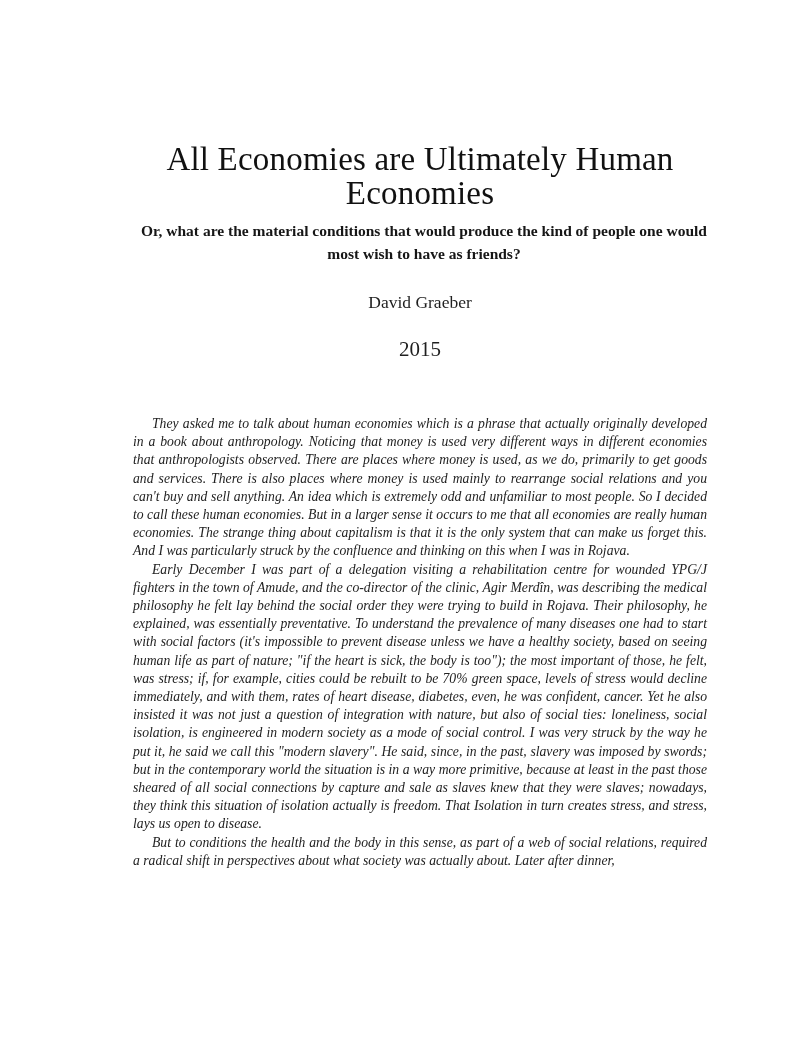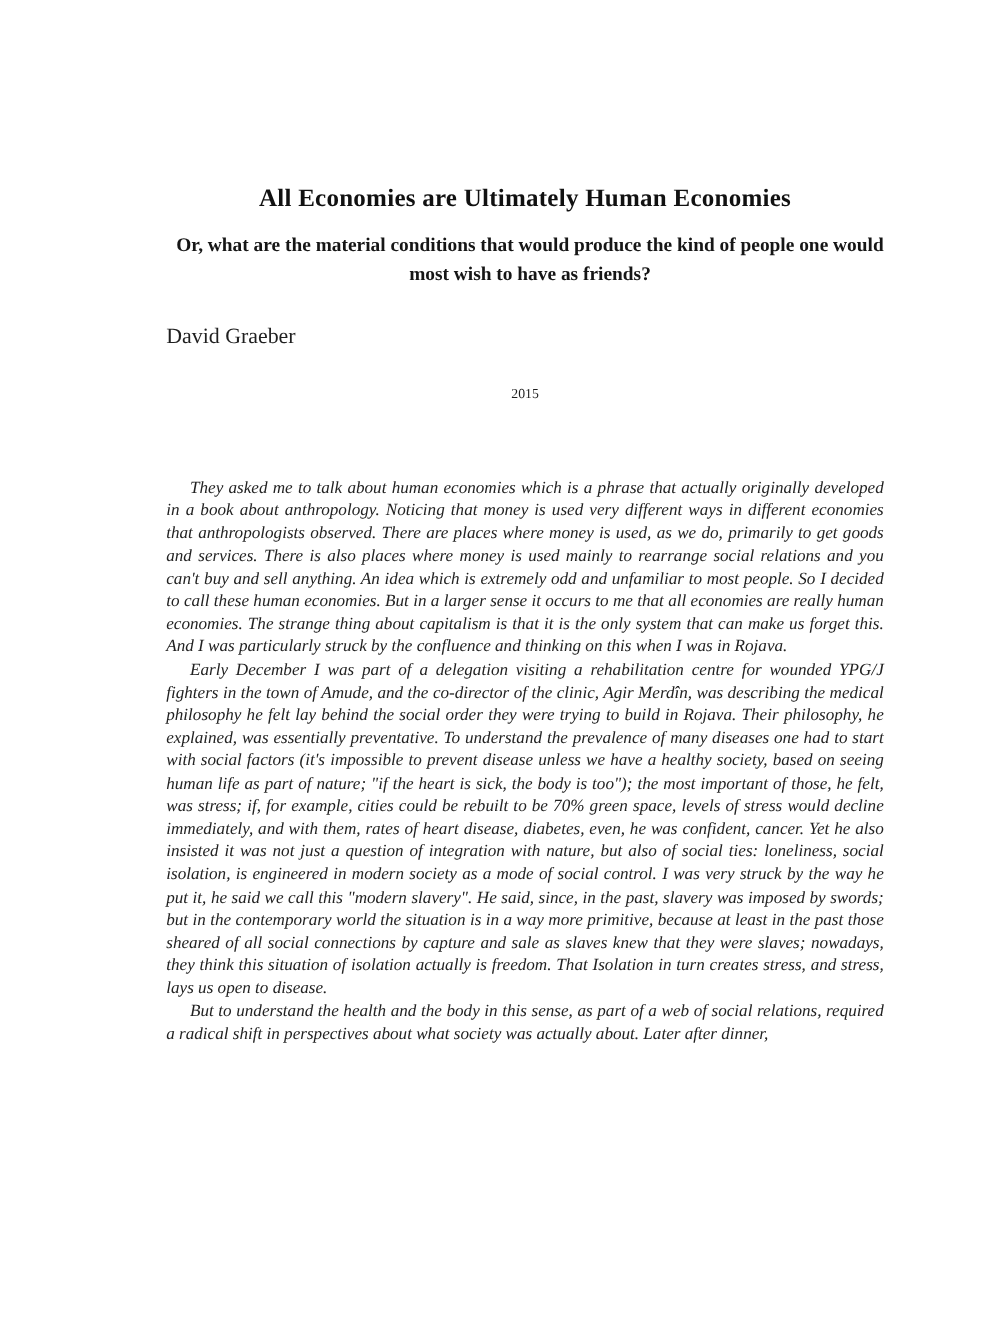--- a/index.html
+++ b/index.html
@@ -18,45 +18,45 @@
   }
   .content {
     position: absolute;
     left: 133px;
     top: 0;
     width: 574px;
   }
   .title {
     margin: 142px 0 0 0;
     text-align: center;
-    font-size: 20px;
-    font-weight: bold;
+    font-size: 33px;
+    font-weight: normal;
     line-height: 34px;
     color: #111111;
     letter-spacing: 0.2px;
   }
   .subtitle {
     margin: 10px 0 0 8px;
     text-align: center;
     font-size: 15.5px;
     font-weight: bold;
     line-height: 22.5px;
     color: #161616;
   }
   .author {
     margin-top: 28px;
-    text-align: left;
+    text-align: center;
     font-size: 17.5px;
     line-height: 19px;
     color: #1f1f1f;
   }
   .year {
     margin-top: 29px;
     text-align: center;
-    font-size: 11px;
+    font-size: 21px;
     line-height: 17px;
     color: #1f1f1f;
   }
   .body {
     margin-top: 57px;
     font-size: 13.7px;
     line-height: 18.2px;
     color: #222222;
     text-align: justify;
   }
@@ -72,16 +72,16 @@
 
 <div class="page">
   <div class="content">
     <h1 class="title">All Economies are Ultimately Human Economies</h1>
     <h2 class="subtitle">Or, what are the material conditions that would produce the kind of people one would most wish to have as friends?</h2>
     <div class="author">David Graeber</div>
     <div class="year">2015</div>
     <div class="body">
       <p>They asked me to talk about human economies which is a phrase that actually originally developed in a book about anthropology. Noticing that money is used very different ways in different economies that anthropologists observed. There are places where money is used, as we do, primarily to get goods and services. There is also places where money is used mainly to rearrange social relations and you can't buy and sell anything. An idea which is extremely odd and unfamiliar to most people. So I decided to call these human economies. But in a larger sense it occurs to me that all economies are really human economies. The strange thing about capitalism is that it is the only system that can make us forget this. And I was particularly struck by the confluence and thinking on this when I was in Rojava.</p>
       <p>Early December I was part of a delegation visiting a rehabilitation centre for wounded YPG/J fighters in the town of Amude, and the co-director of the clinic, Agir Merdîn, was describing the medical philosophy he felt lay behind the social order they were trying to build in Rojava. Their philosophy, he explained, was essentially preventative. To understand the prevalence of many diseases one had to start with social factors (it's impossible to prevent disease unless we have a healthy society, based on seeing human life as part of nature; "if the heart is sick, the body is too"); the most important of those, he felt, was stress; if, for example, cities could be rebuilt to be 70% green space, levels of stress would decline immediately, and with them, rates of heart disease, diabetes, even, he was confident, cancer. Yet he also insisted it was not just a question of integration with nature, but also of social ties: loneliness, social isolation, is engineered in modern society as a mode of social control. I was very struck by the way he put it, he said we call this "modern slavery". He said, since, in the past, slavery was imposed by swords; but in the contemporary world the situation is in a way more primitive, because at least in the past those sheared of all social connections by capture and sale as slaves knew that they were slaves; nowadays, they think this situation of isolation actually is freedom. That Isolation in turn creates stress, and stress, lays us open to disease.</p>
-      <p>But to understand the health and the body in this sense, as part of a web of social relations, required a radical shift in perspectives about what society was actually about. Later after dinner,</p>
+      <p>But to conditions the health and the body in this sense, as part of a web of social relations, required a radical shift in perspectives about what society was actually about. Later after dinner,</p>
     </div>
   </div>
 </div>
 
 </body></html>

